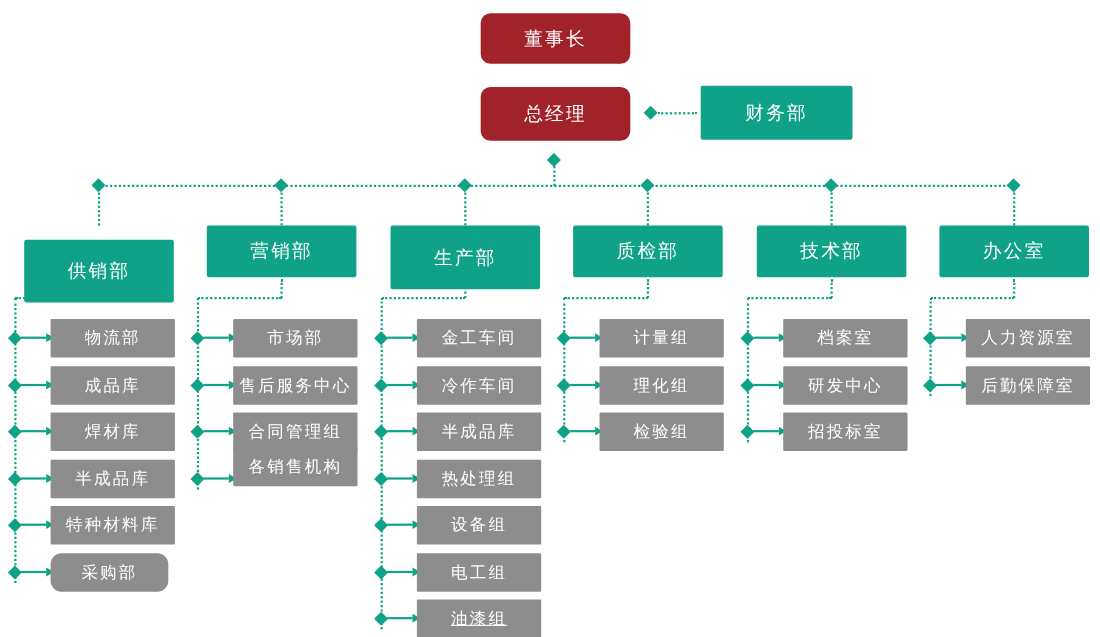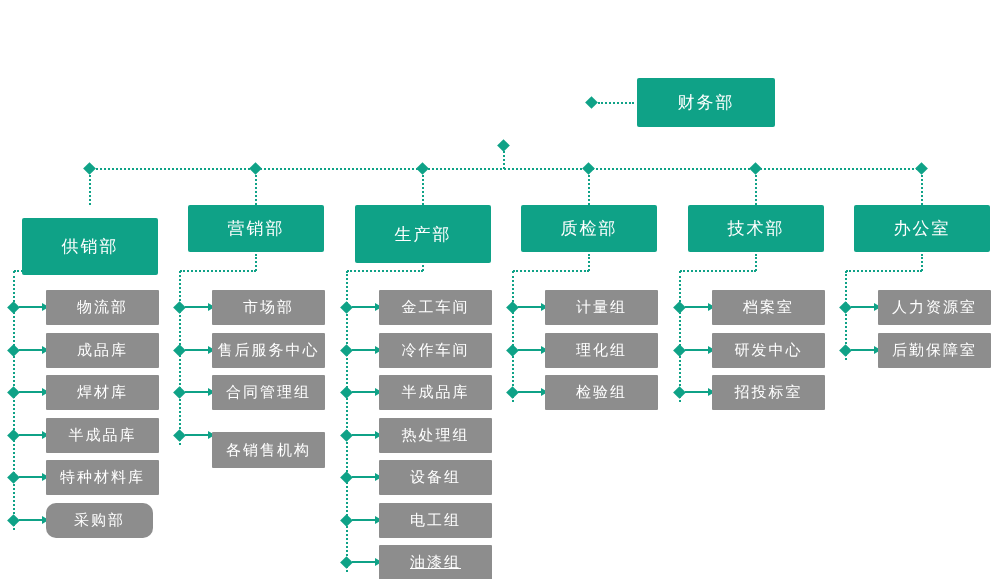--- a/index.html
+++ b/index.html
@@ -28,21 +28,27 @@
   .diamond{position:absolute;width:9px;height:9px;background:var(--teal);transform:rotate(45deg);}
   .aline{position:absolute;height:2px;background:var(--teal);}
   .ahead{position:absolute;width:0;height:0;border-left:7px solid var(--teal);
          border-top:4px solid transparent;border-bottom:4px solid transparent;}
 </style>
 </head>
 <body>
 
 <div class="stage">
 
-
+  <div class="box exec" style="left:437px;top:12px;width:136px;height:46px;">
+    <span>董事长</span>
+  </div>
+
+  <div class="box exec" style="left:437px;top:79px;width:136px;height:49px;">
+    <span>总经理</span>
+  </div>
 
   <div class="diamond" style="left:587px;top:98px;"></div>
   <div class="hdot" style="left:598px;top:102px;width:36px;"></div>
 
   <div class="box dept" style="left:637px;top:78px;width:138px;height:49px;">
     <span>财务部</span>
   </div>
 
   <div class="diamond" style="left:499px;top:141px;"></div>
   <div class="vdot" style="left:503px;top:151px;height:18px;"></div>
@@ -116,21 +122,21 @@
       </div>
       <div class="diamond" style="left:175px;top:388px;"></div>
       <div class="aline" style="left:185px;top:391px;width:23px;"></div>
       <div class="ahead" style="left:208px;top:388px;"></div>
       <div class="box sub" style="left:212px;top:375px;width:113px;height:35px;">
         <span>合同管理组</span>
       </div>
       <div class="diamond" style="left:175px;top:431px;"></div>
       <div class="aline" style="left:185px;top:434px;width:23px;"></div>
       <div class="ahead" style="left:208px;top:431px;"></div>
-      <div class="box sub" style="left:212px;top:432px;width:113px;height:36px;">
+      <div class="box sub" style="left:212px;top:406px;width:113px;height:36px;">
         <span>各销售机构</span>
       </div>
       <div class="diamond" style="left:418px;top:164px;"></div>
       <div class="vdot" style="left:422px;top:171px;height:34px;"></div>
       <div class="box dept" style="left:355px;top:205px;width:136px;height:58px;">
         <span>生产部</span>
       </div>
       <div class="vdot" style="left:422px;top:254px;height:17px;"></div>
       <div class="hdot" style="left:347px;top:270px;width:76px;"></div>
       <div class="vdot" style="left:346px;top:271px;height:301px;"></div>

